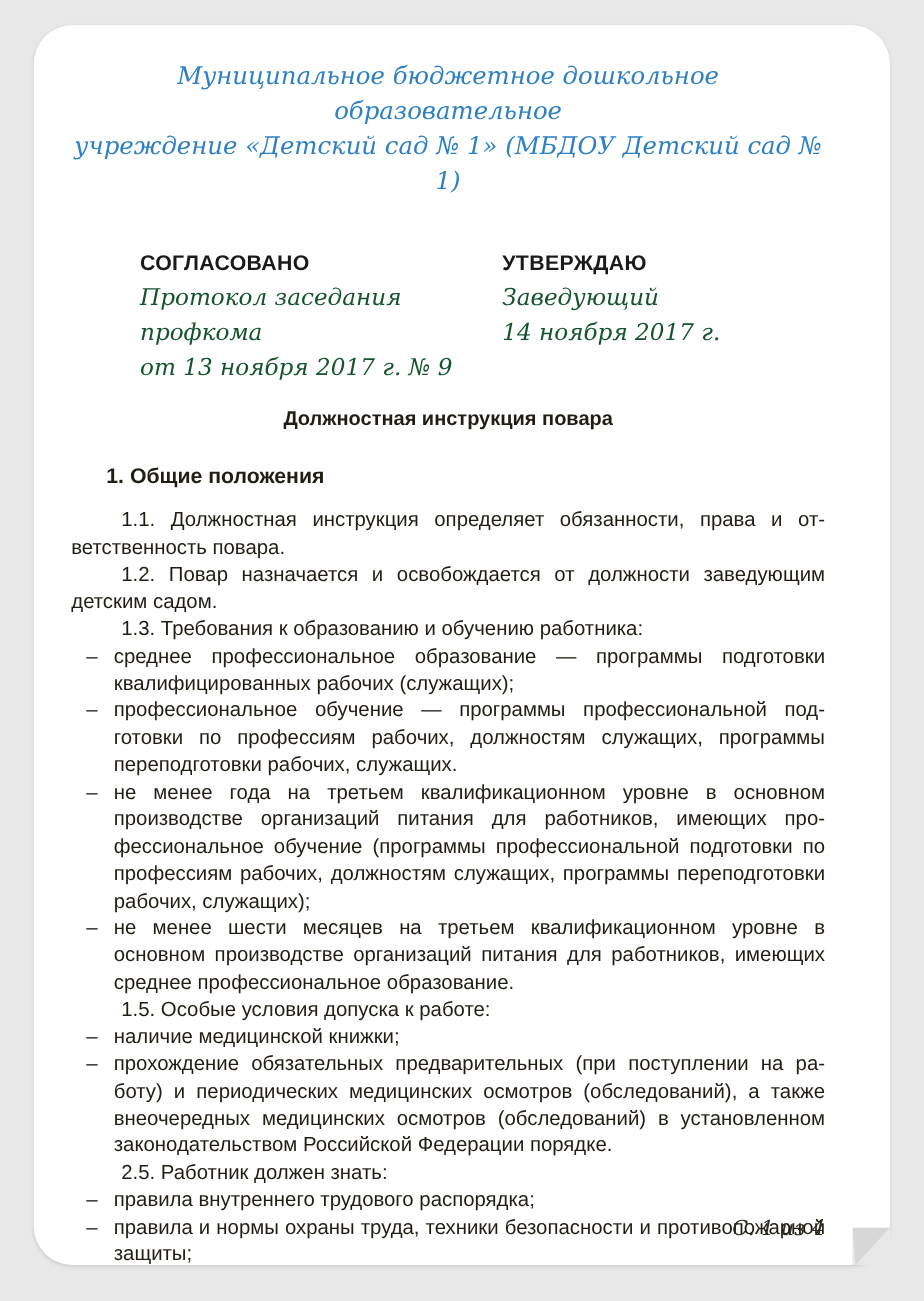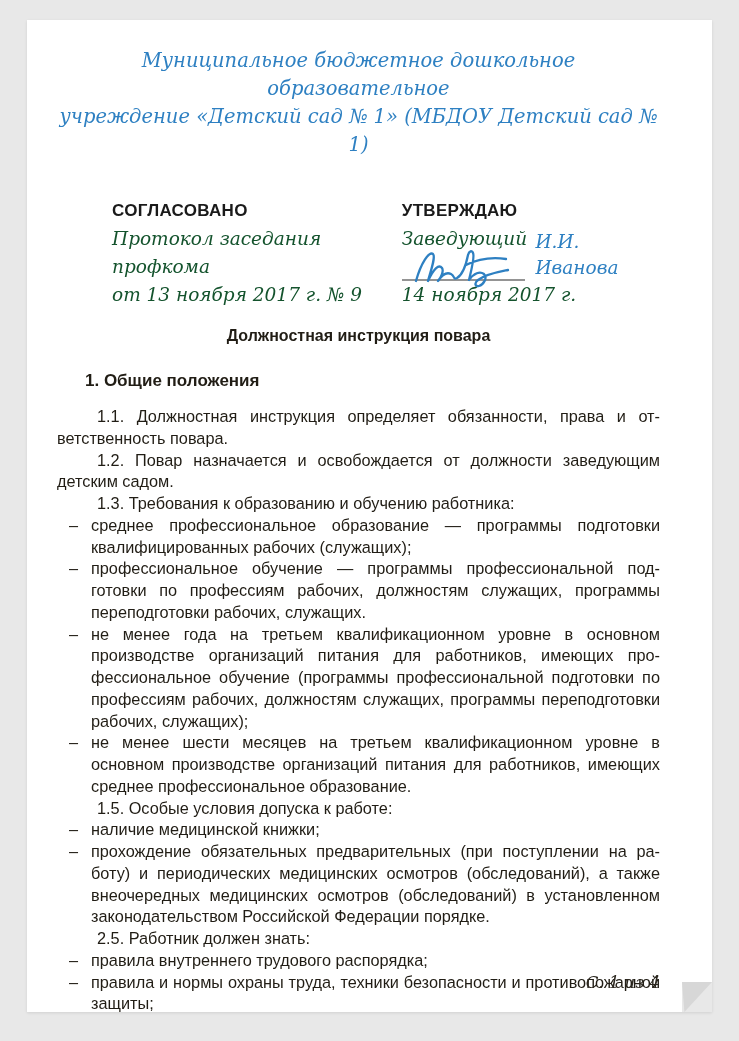--- a/index.html
+++ b/index.html
@@ -14,20 +14,21 @@
   .page {
     position: absolute;
     left: 27px;
     top: 20px;
     width: 685px;
     height: 992px;
     background: #ffffff;
     box-shadow: 0 1px 3px rgba(0,0,0,0.10);
     box-sizing: border-box;
     padding: 27px 52px 0 30px;
+    border-radius: 31px;
   }
   
   .corner {
     position: absolute;
     right: 0;
     bottom: 0;
     width: 30px;
     height: 30px;
     background: #e8e8e8;
   }
@@ -160,35 +161,20 @@
   <div class="approval">
     <div class="col-left">
       <div class="approval-label">СОГЛАСОВАНО</div>
       <div class="approval-line">Протокол заседания</div>
       <div class="approval-line">профкома</div>
       <div class="approval-line">от 13 ноября 2017 г. № 9</div>
     </div>
     <div class="col-right">
       <div class="approval-label">УТВЕРЖДАЮ</div>
       <div class="approval-line">Заведующий</div>
-      <div class="sig-row">
-        <span class="sig-line">
-          <svg width="118" height="42" viewBox="0 0 118 42">
-            <path d="M8 36 C 13 18, 21 6, 25 9 C 28 12, 22 28, 20 36
-                     C 26 23, 31 19, 34 23 C 36 26, 33 33, 30 36
-                     C 34 30, 39 27, 43 29 C 47 31, 45 35, 49 33
-                     C 54 30, 58 20, 60 10 C 61 6, 64 5, 65 8
-                     C 67 12, 63 26, 61 35
-                     C 66 28, 72 26, 76 29 C 80 33, 75 40, 71 41
-                     C 67 42, 66 38, 70 35 C 78 29, 90 27, 100 25
-                     M 58 20 C 70 14, 84 12, 98 14" stroke="#2e80c2" fill="none" stroke-width="2.3" stroke-linecap="round" stroke-linejoin="round"></path>
-          </svg>
-        </span>
-        <span class="sig-name">И.И. Иванова</span>
-      </div>
       <div class="approval-line">14 ноября 2017 г.</div>
     </div>
   </div>
 
   <div class="doc-title">Должностная инструкция повара</div>
 
   <div class="section-heading">1. Общие положения</div>
 
   <div class="doc-body">
       <div class="para">1.1. Должностная инструкция определяет обязанности, права и от­ветственность повара.</div>

